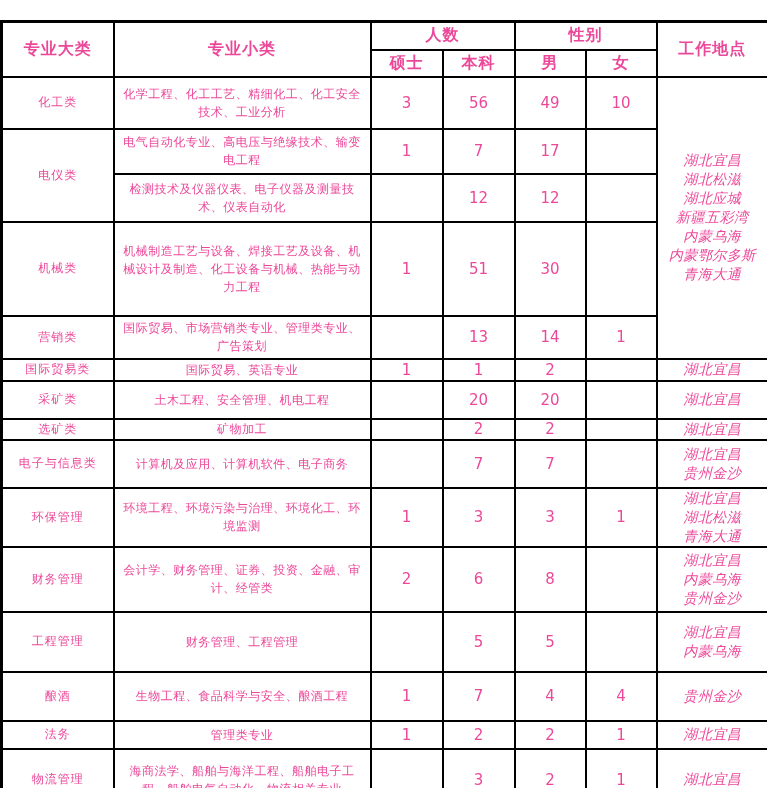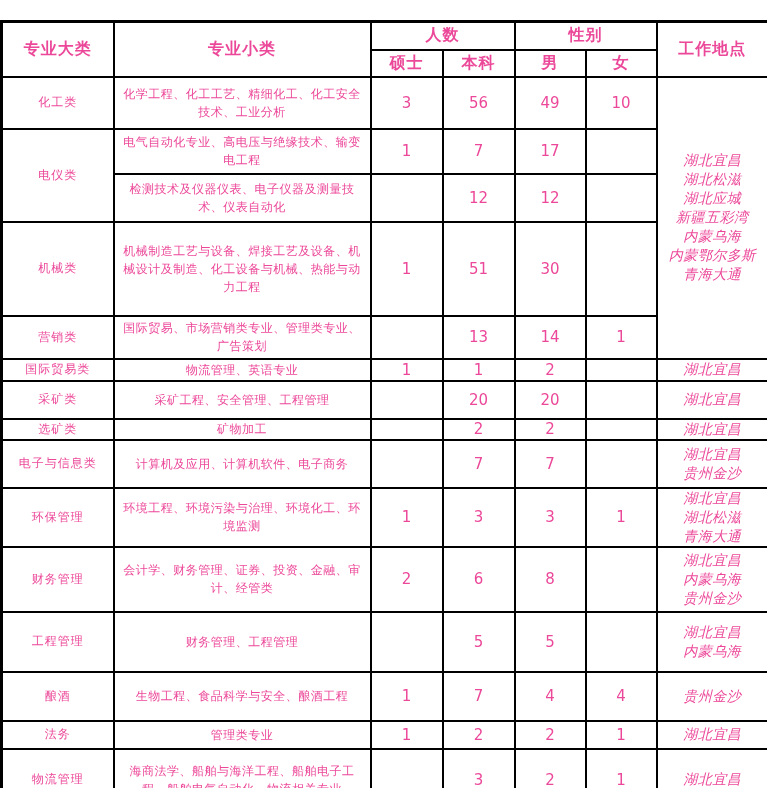--- a/index.html
+++ b/index.html
@@ -103,30 +103,30 @@
       <tr style="height:43px">
         <td class="major">营销类</td>
         <td class="minor">国际贸易、市场营销类专业、管理类专业、广告策划</td>
         <td class="num"></td>
         <td class="num">13</td>
         <td class="num">14</td>
         <td class="num">1</td>
       </tr>
       <tr style="height:22px">
         <td class="major">国际贸易类</td>
-        <td class="minor">物流管理、英语专业</td>
+        <td class="minor">国际贸易、英语专业</td>
         <td class="num">1</td>
         <td class="num">1</td>
         <td class="num">2</td>
         <td class="num"></td>
         <td class="loc">湖北宜昌</td>
       </tr>
       <tr style="height:38px">
         <td class="major">采矿类</td>
-        <td class="minor">采矿工程、安全管理、工程管理</td>
+        <td class="minor">土木工程、安全管理、机电工程</td>
         <td class="num"></td>
         <td class="num">20</td>
         <td class="num">20</td>
         <td class="num"></td>
         <td class="loc">湖北宜昌</td>
       </tr>
       <tr style="height:21px">
         <td class="major">选矿类</td>
         <td class="minor">矿物加工</td>
         <td class="num"></td>

